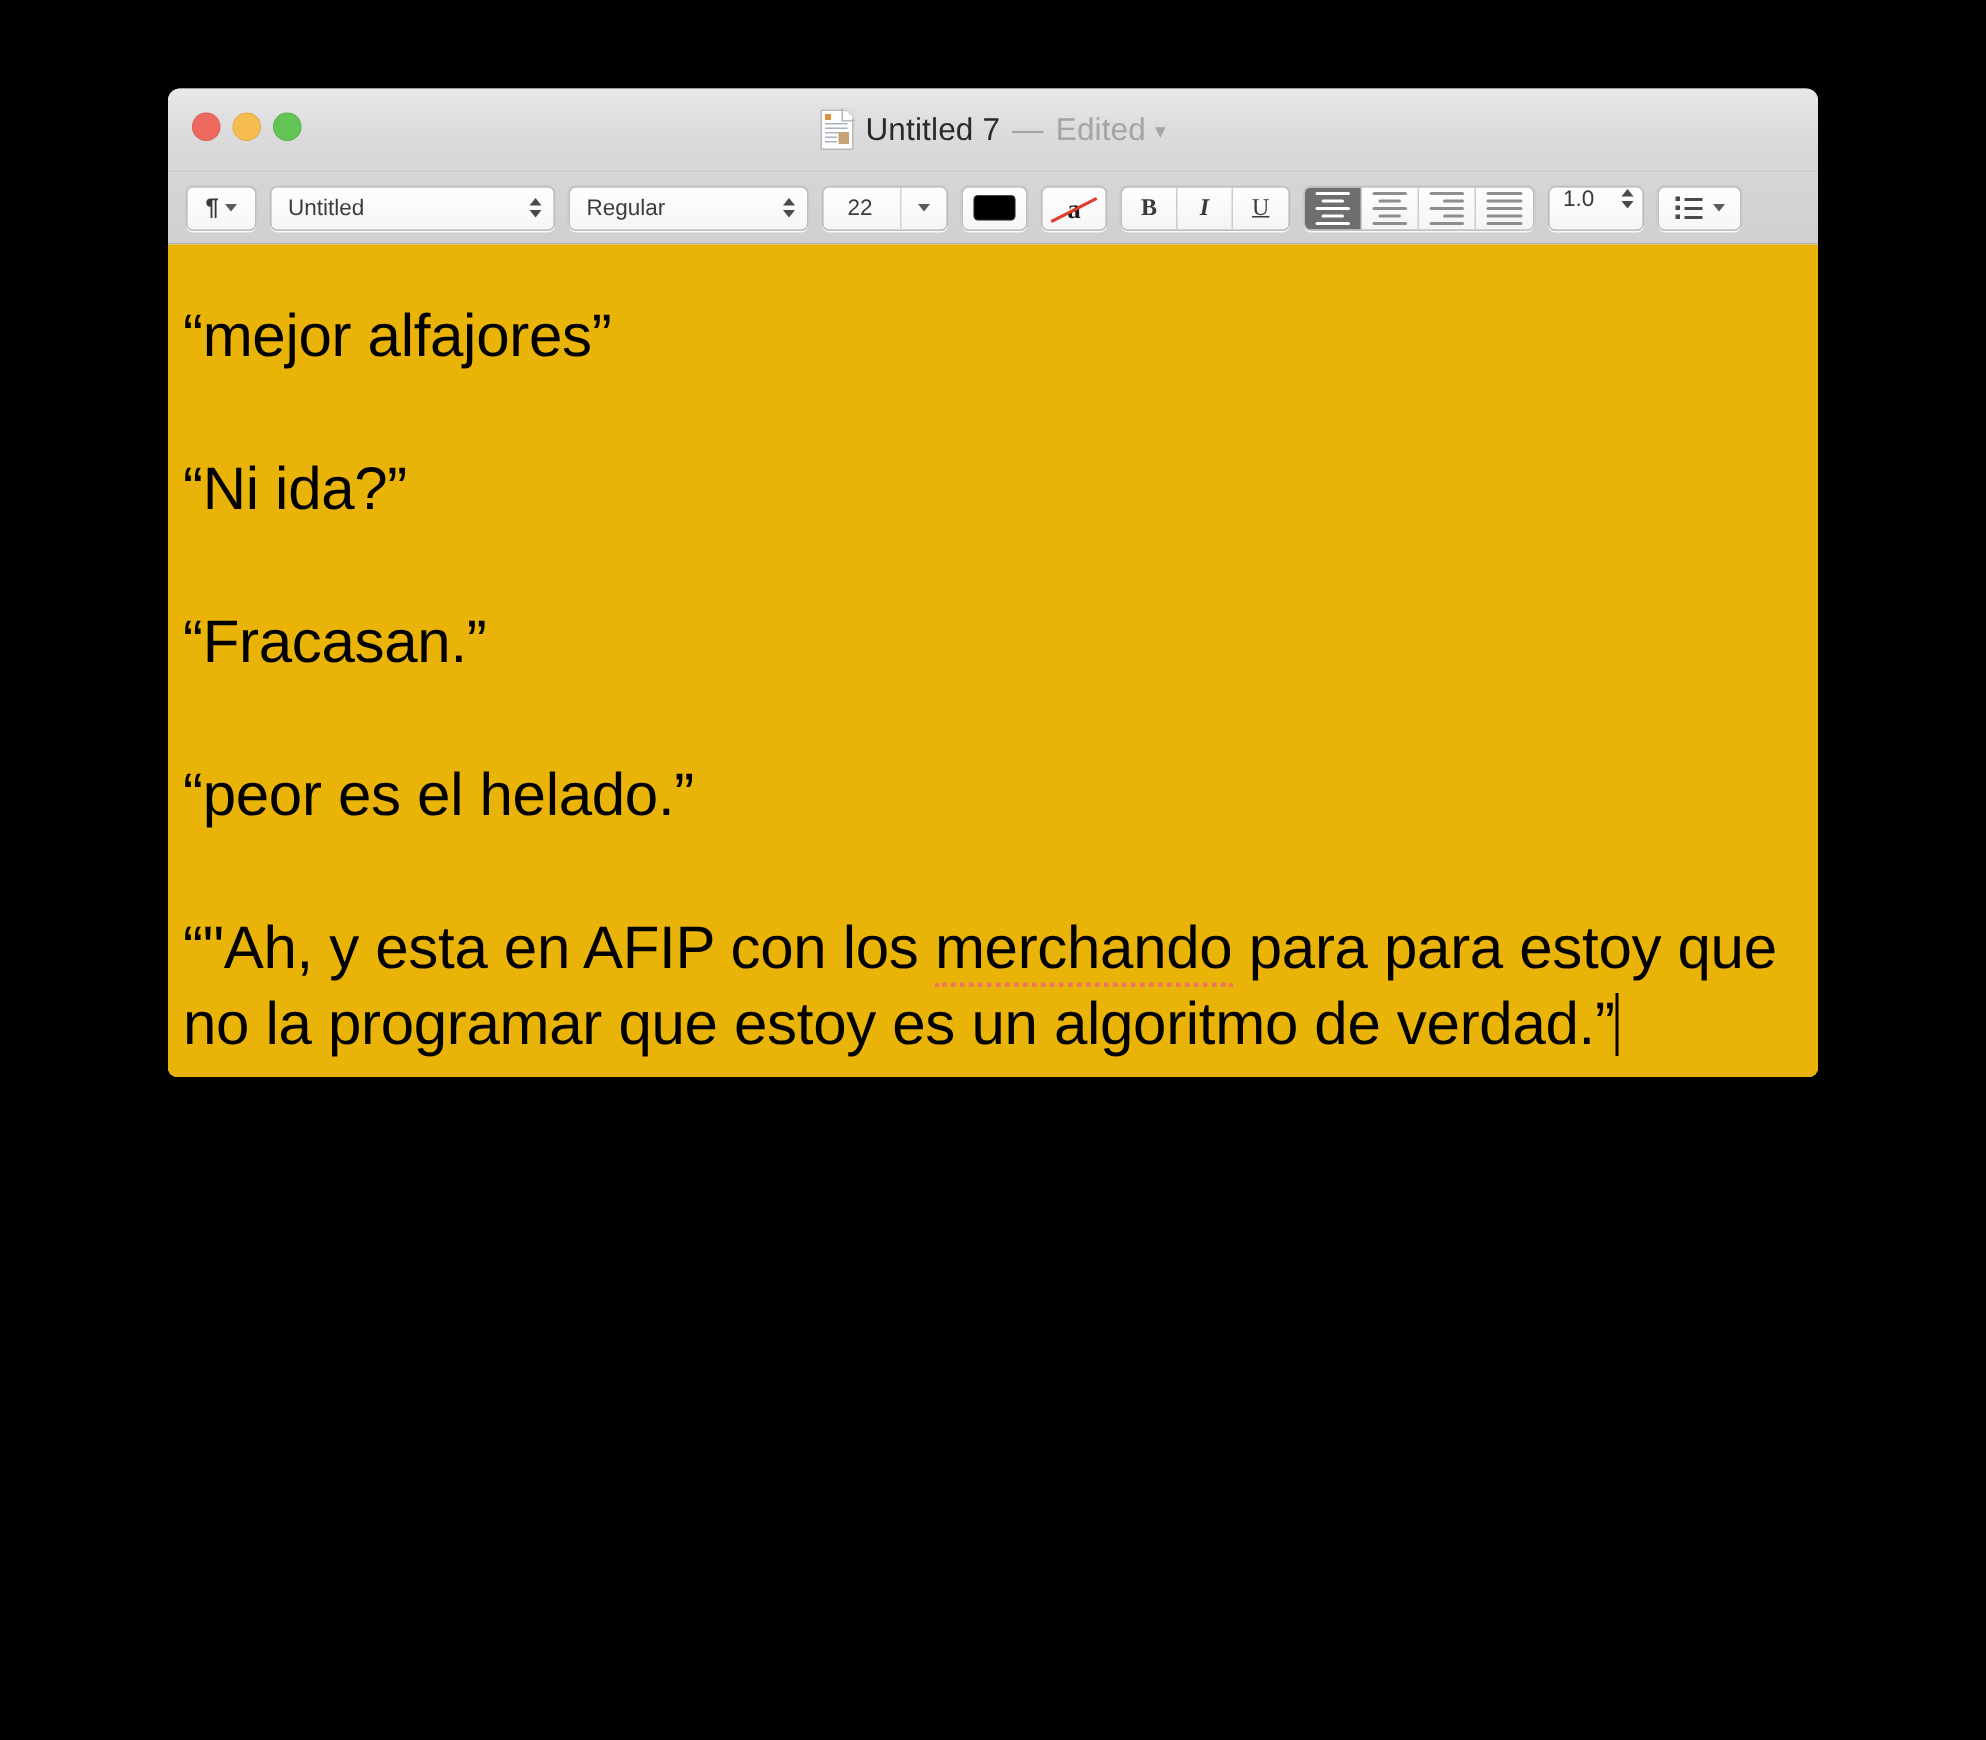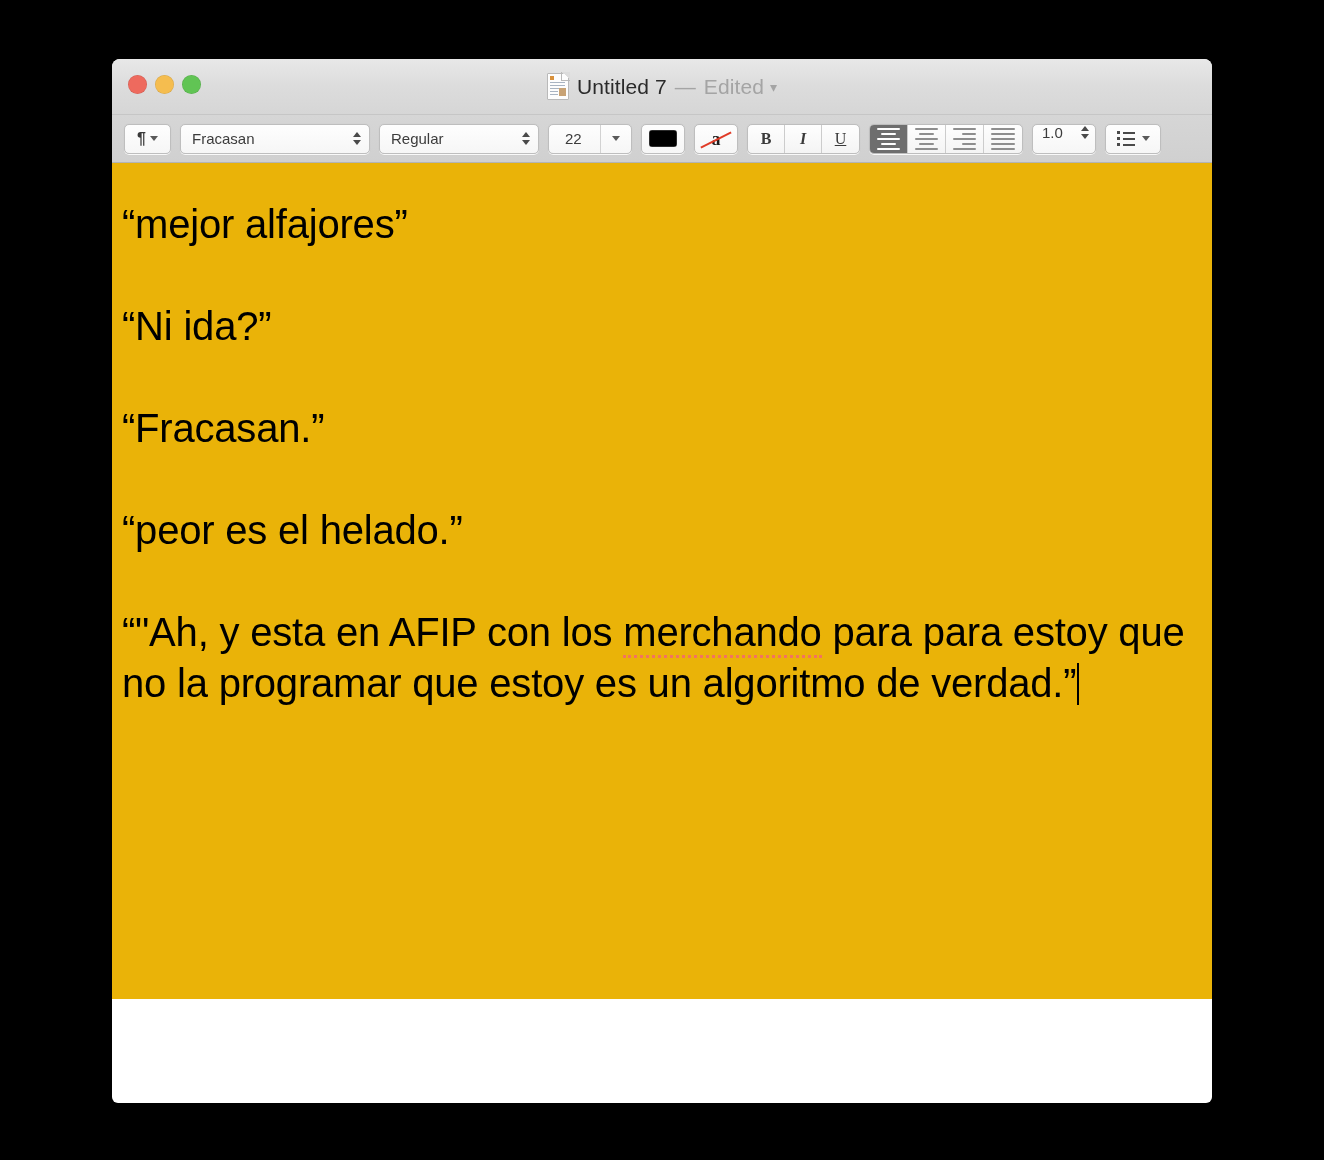--- a/index.html
+++ b/index.html
@@ -14,21 +14,21 @@
     font-family: "Liberation Sans", sans-serif;
     -webkit-font-smoothing: antialiased;
   }
 
   
   #window {
     position: absolute;
     left: 112px;
     top: 59px;
     width: 1100px;
-    height: 1044px;
+    height: 659px;
     border-radius: 8px 8px 6px 6px;
     overflow: hidden;
     background: #ffffff;
     box-shadow: 0 0 0 0.5px rgba(0,0,0,0.35);
   }
 
   
   #titlebar {
     position: relative;
     height: 55px;
@@ -403,21 +403,21 @@
   </div>
 
   <div id="toolbar">
 
     <div class="ctl" id="btn-pilcrow">
       <span class="pilcrow-glyph">¶</span>
       <span class="chev"></span>
     </div>
 
     <div class="ctl" id="combo-font">
-      <span>Fracasan</span>
+      <span>Untitled</span>
       <span class="stepper">
         <span class="up"></span>
           <span class="down"></span>
       </span>
     </div>
 
     <div class="ctl" id="combo-style">
       <span>Regular</span>
       <span class="stepper">
         <span class="up"></span>

